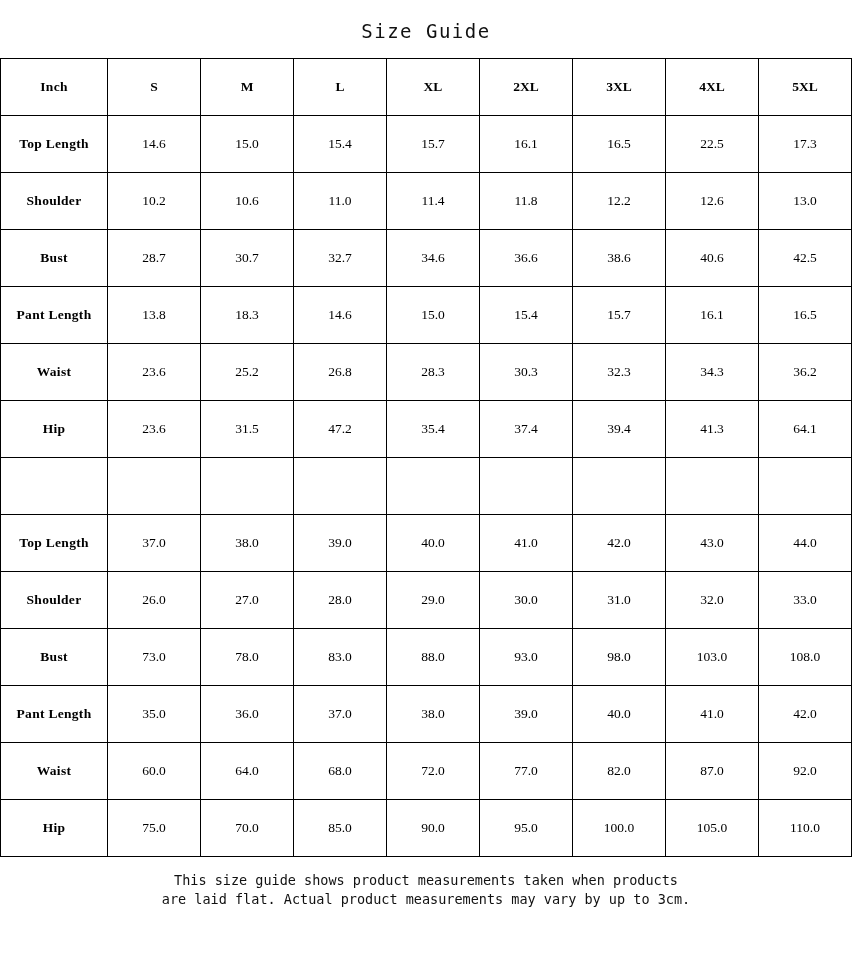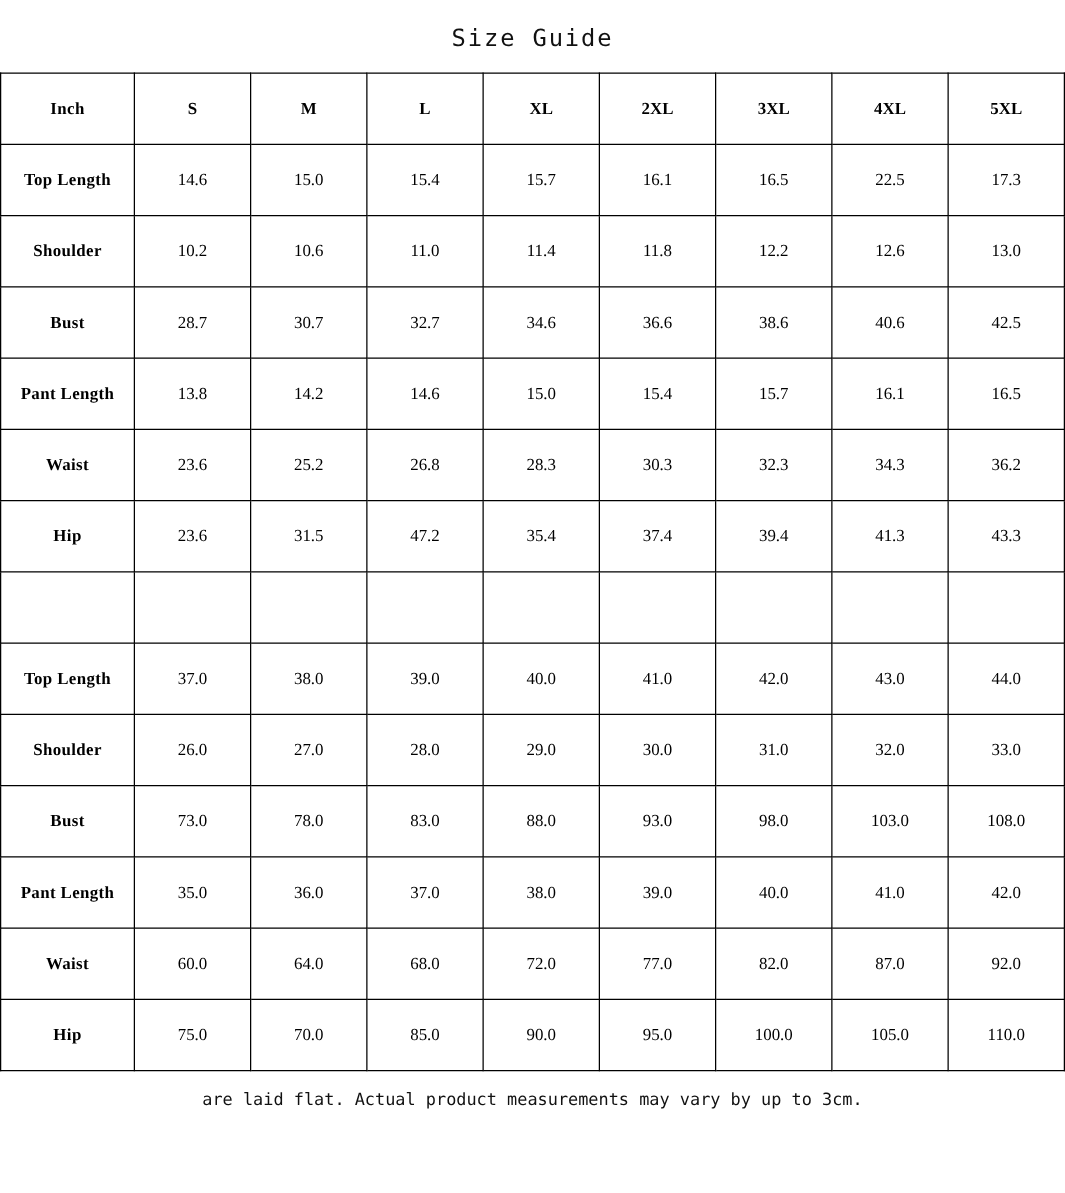--- a/index.html
+++ b/index.html
@@ -149,21 +149,21 @@
           <td class="value">34.6</td>
           <td class="value">36.6</td>
           <td class="value">38.6</td>
           <td class="value">40.6</td>
           <td class="value">42.5</td>
         </tr>
 
         <tr>
           <td class="rowhead">Pant Length</td>
           <td class="value">13.8</td>
-          <td class="value">14.2</td>
+          <td class="value">18.3</td>
           <td class="value">14.6</td>
           <td class="value">15.0</td>
           <td class="value">15.4</td>
           <td class="value">15.7</td>
           <td class="value">16.1</td>
           <td class="value">16.5</td>
         </tr>
 
         <tr>
           <td class="rowhead">Waist</td>
@@ -179,21 +179,21 @@
 
         <tr>
           <td class="rowhead">Hip</td>
           <td class="value">23.6</td>
           <td class="value">31.5</td>
           <td class="value">47.2</td>
           <td class="value">35.4</td>
           <td class="value">37.4</td>
           <td class="value">39.4</td>
           <td class="value">41.3</td>
-          <td class="value">43.3</td>
+          <td class="value">64.1</td>
         </tr>
 
         <tr class="spacer">
           <td></td>
           <td></td>
           <td></td>
           <td></td>
           <td></td>
           <td></td>
           <td></td>
@@ -272,16 +272,17 @@
           <td class="value">100.0</td>
           <td class="value">105.0</td>
           <td class="value">110.0</td>
         </tr>
 
       </tbody>
     </table>
   </div>
 
   <div class="footnote">
+    <div>This size guide shows product measurements taken when products</div>
     <div>are laid flat. Actual product measurements may vary by up to 3cm.</div>
   </div>
 
 </div>
 
 </body></html>

